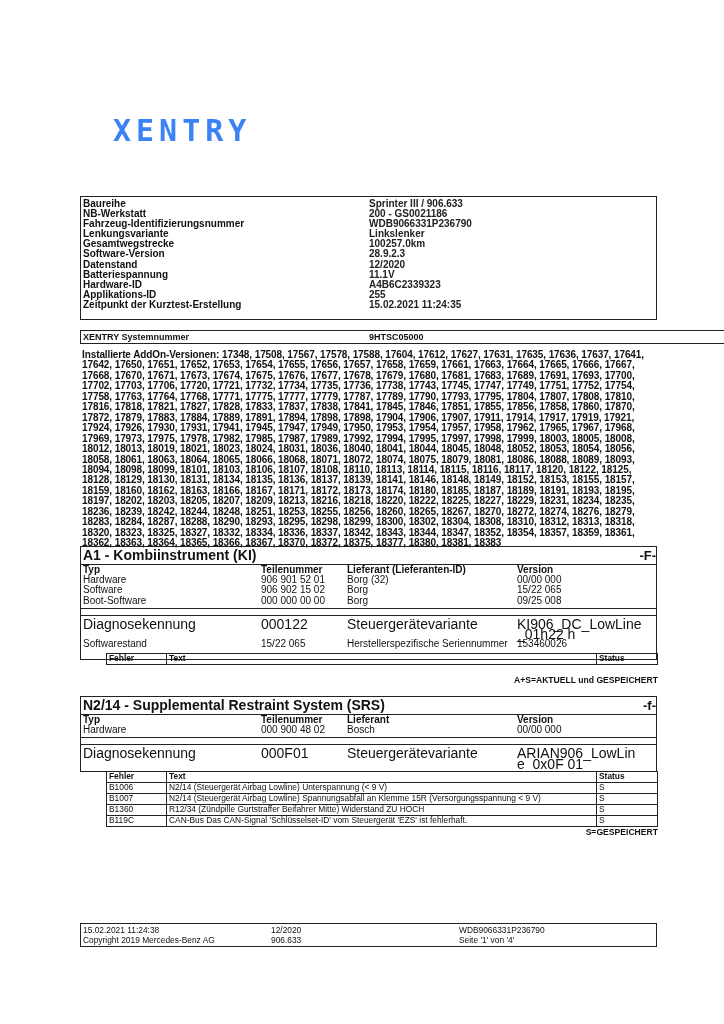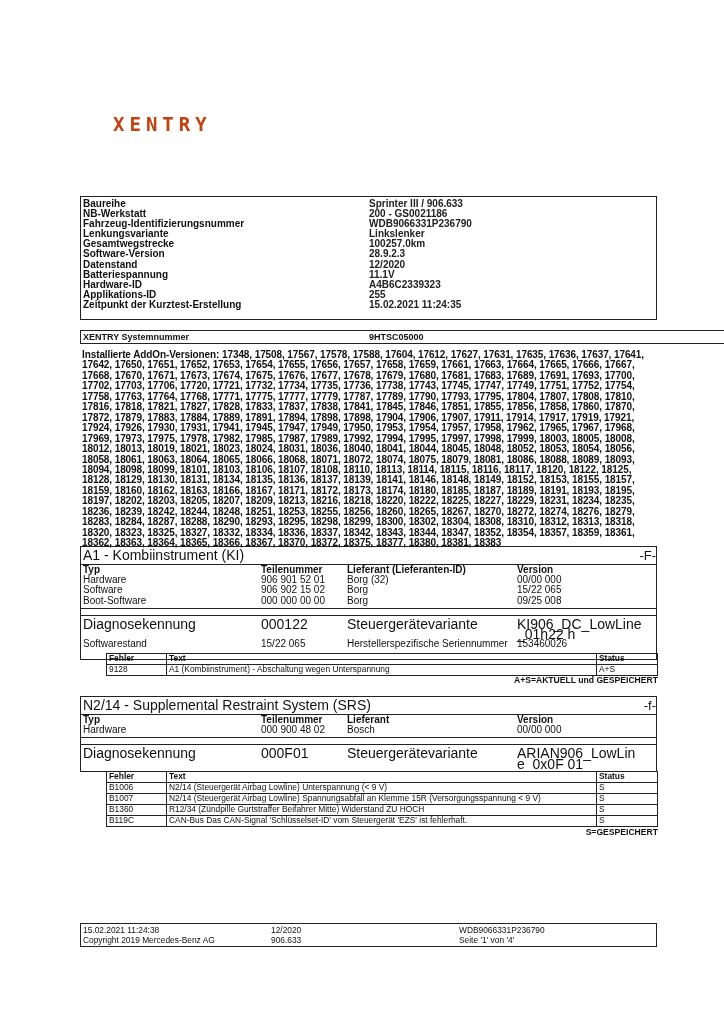--- a/index.html
+++ b/index.html
@@ -1,21 +1,21 @@
 <!DOCTYPE html>
 <html><head>
 <meta charset="utf-8">
 <style>
   html, body { margin: 0; padding: 0; background: #ffffff; }
   body { width: 724px; height: 1024px; position: relative; overflow: hidden;
          font-family: "Liberation Sans", "DejaVu Sans", sans-serif; color: #111; }
   .page { position: absolute; left: 0; top: 0; width: 724px; height: 1024px; }
 
   .logo-xentry { position: absolute; left: 113px; top: 113px; font-family: "DejaVu Sans Mono", monospace;
-                 font-weight: bold; font-size: 19px; letter-spacing: 5px; color: #c2410c; }
+                 font-weight: bold; font-size: 30px; letter-spacing: 5px; color: #3b82f6; }
   .logo-mb { position: absolute; left: 486px; top: 115px; display: flex; align-items: center; gap: 6px; }
   .logo-mb svg { width: 24px; height: 24px; }
   .logo-mb .mb-text { font-family: "Liberation Serif", "DejaVu Serif", serif; font-size: 20px; color: #222; }
 
   .doc-title { position: absolute; left: 0; width: 724px; top: 163px; text-align: center;
                font-weight: bold; font-size: 12.5px; }
 
   .box { position: absolute; border: 1.5px solid #222; box-sizing: border-box; }
   .info-box { left: 80px; top: 196px; width: 577px; height: 124px; padding: 2px 0 0 2px; }
   .info-row { display: flex; font-size: 10px; line-height: 10.1px; height: 10.1px; }
@@ -24,21 +24,21 @@
 
   .sys-box { left: 80px; top: 330px; width: 661px; height: 14px; padding: 1px 0 0 2px; display: flex;
              font-size: 9px; font-weight: bold; }
   .sys-box .lbl { width: 286px; }
 
   .addon { position: absolute; left: 82px; top: 350px; width: 578px; font-size: 10px; line-height: 10.45px;
            font-weight: bold; letter-spacing: -0.1px; word-spacing: 0px; color: #111; }
 
   .ecu-box { left: 80px; width: 577px; }
   .ecu-head { display: flex; justify-content: space-between; align-items: baseline; border-bottom: 1.5px solid #222;
-              font-weight: normal; font-size: 14px; padding: 0 0 0 2px; height: 17px; line-height: 17px; text-align: right; }
+              font-weight: bold; font-size: 14px; padding: 0 0 0 2px; height: 17px; line-height: 17px; text-align: right; }
   .ecu-head .flag { font-size: 13px; padding-right: 0; }
   .grid-row { display: flex; font-size: 10px; line-height: 10.2px; padding-left: 2px; }
   .c1 { width: 178px; }
   .c2 { width: 86px; }
   .c3 { width: 170px; }
   .c4 { width: 130px; }
   .bold { font-weight: bold; }
   .sep { border-top: 1.5px solid #222; height: 6px; border-bottom: 1.5px solid #222; margin-top: 2px; }
   .diag-row { display: flex; font-size: 14px; line-height: 10.2px; padding-left: 2px; padding-top: 3px; }
 
@@ -158,25 +158,20 @@
     </div>
   </div>
 
   <table class="fault-table" style="left:106px; top:653px; width:552px;">
     <tbody>
         <tr class="hdr">
       <td style="width:55px">Fehler</td>
       <td>Text</td>
       <td style="width:56px">Status</td>
     </tr>
-    <tr>
-      <td>9128</td>
-      <td>A1 (Kombiinstrument) - Abschaltung wegen Unterspannung</td>
-      <td>A+S</td>
-    </tr>
   </tbody>
     </table>
   <div class="legend" style="top:675px;">A+S=AKTUELL und GESPEICHERT</div>
 
   <div class="box ecu-box" style="top:696px; height:76px;">
     <div class="ecu-head">
       <span>N2/14 - Supplemental Restraint System (SRS)</span>
       <span class="flag">-f-</span>
     </div>
     <div class="grid-row bold">

